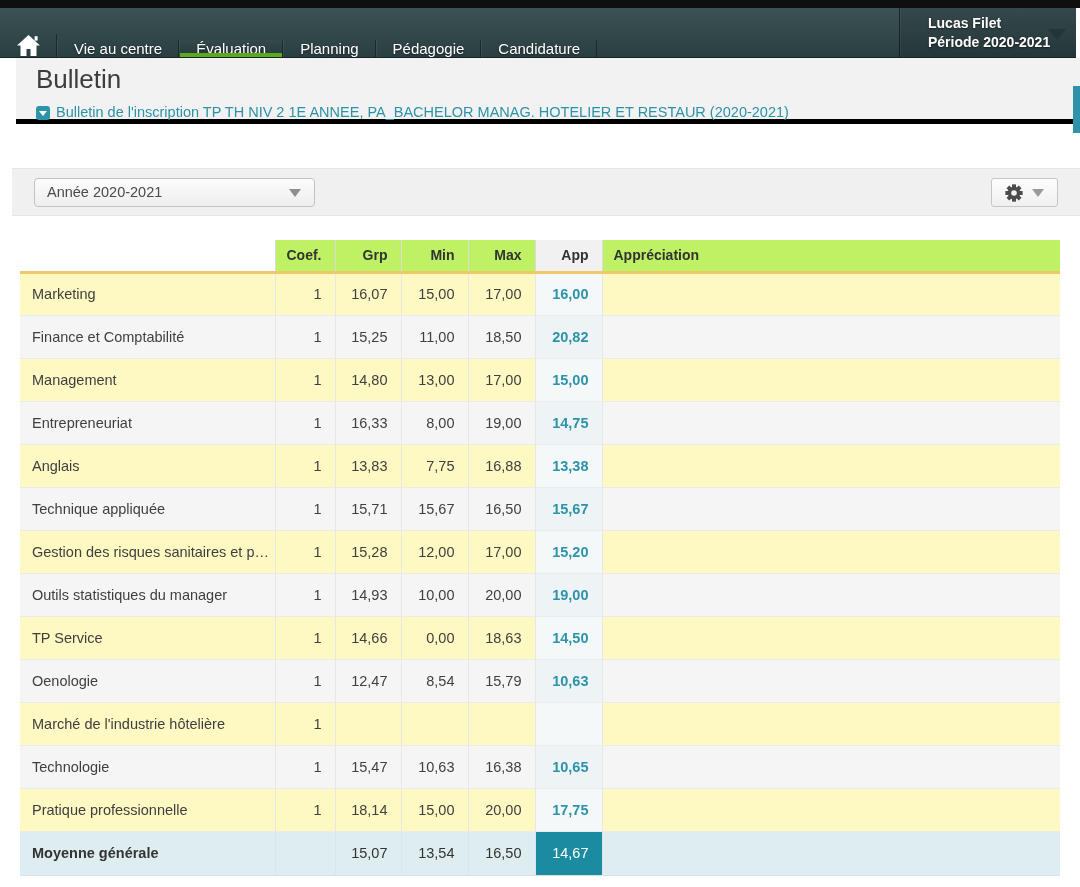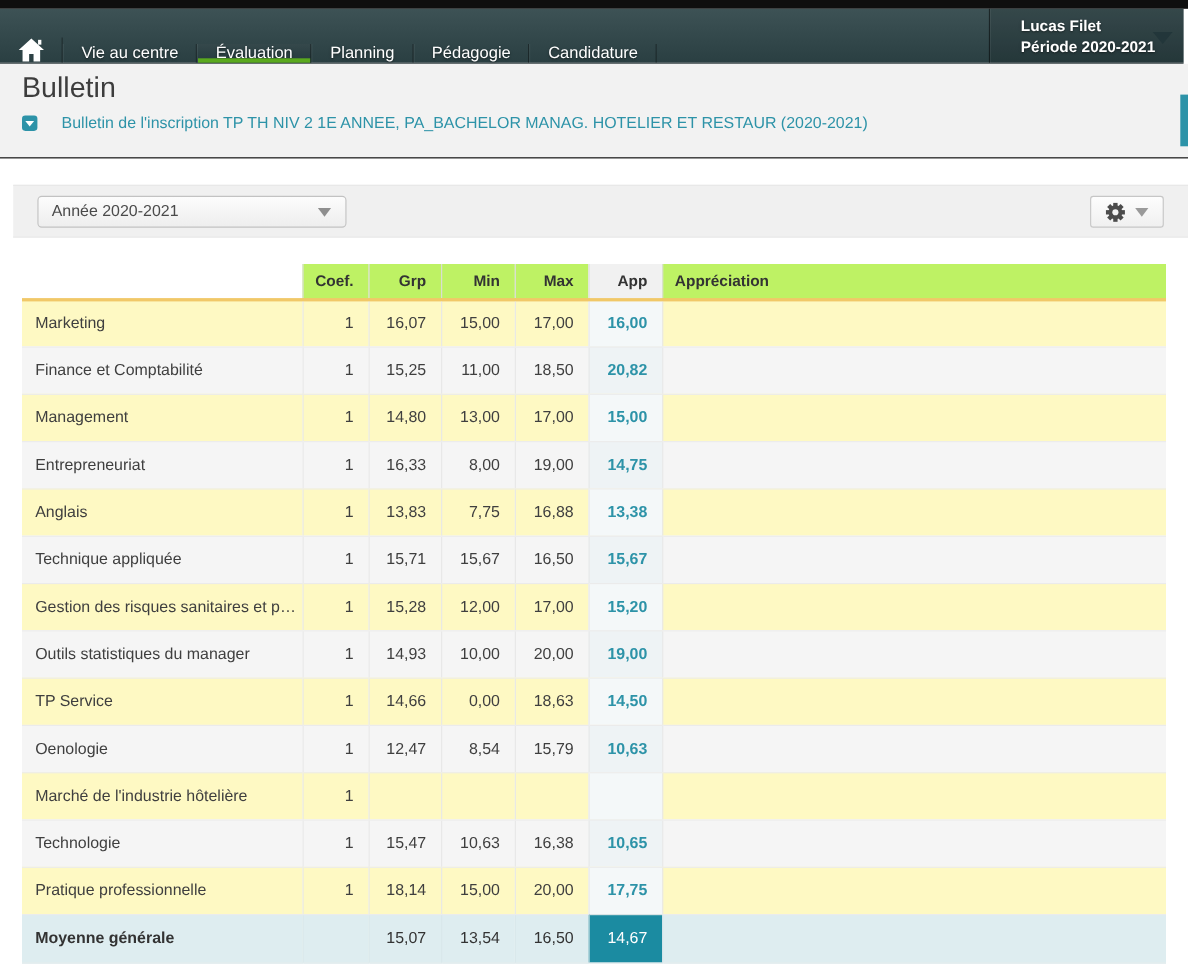--- a/index.html
+++ b/index.html
@@ -39,25 +39,25 @@
   }
   .nav-user .uline { font-size:14px; font-weight:700; line-height:19px; text-shadow:0 1px 2px rgba(0,0,0,.5); white-space:nowrap; }
   .nav-user .caret {
     position:absolute; right:10px; top:21px; width:0; height:0;
     border-left:9px solid transparent; border-right:9px solid transparent;
     border-top:11px solid #22363a;
   }
 
   
   .band-header {
-    position:absolute; top:58px; left:0; right:0; height:86px;
-    background:#f2f2f2; border-bottom:1px solid #000000;
+    position:absolute; top:58px; left:16px; right:0; height:66px;
+    background:#f2f2f2; border-bottom:5px solid #000000;
   }
   .page-title { position:absolute; left:20px; top:6px; font-size:26px; color:#3d3d3d; font-weight:400; }
-  .sub-row { position:absolute; left:20px; top:46px; display:flex; align-items:center; cursor:pointer;gap:16px; }
+  .sub-row { position:absolute; left:20px; top:46px; display:flex; align-items:flex-end; cursor:pointer; }
   .link-badge {
     width:14px; height:14px; border-radius:3px; background:#2d93a8;
     display:flex; align-items:center; justify-content:center; margin-right:6px; flex:0 0 auto;
   }
   .link-badge i {
     display:block; width:0; height:0;
     border-left:4px solid transparent; border-right:4px solid transparent; border-top:5px solid #fff;
   }
   .sub-link { font-size:14.5px; color:#2d93a8; }
   .edge-accent { position:absolute; top:86px; right:0; width:7px; height:47px; background:#2d93a8; }

